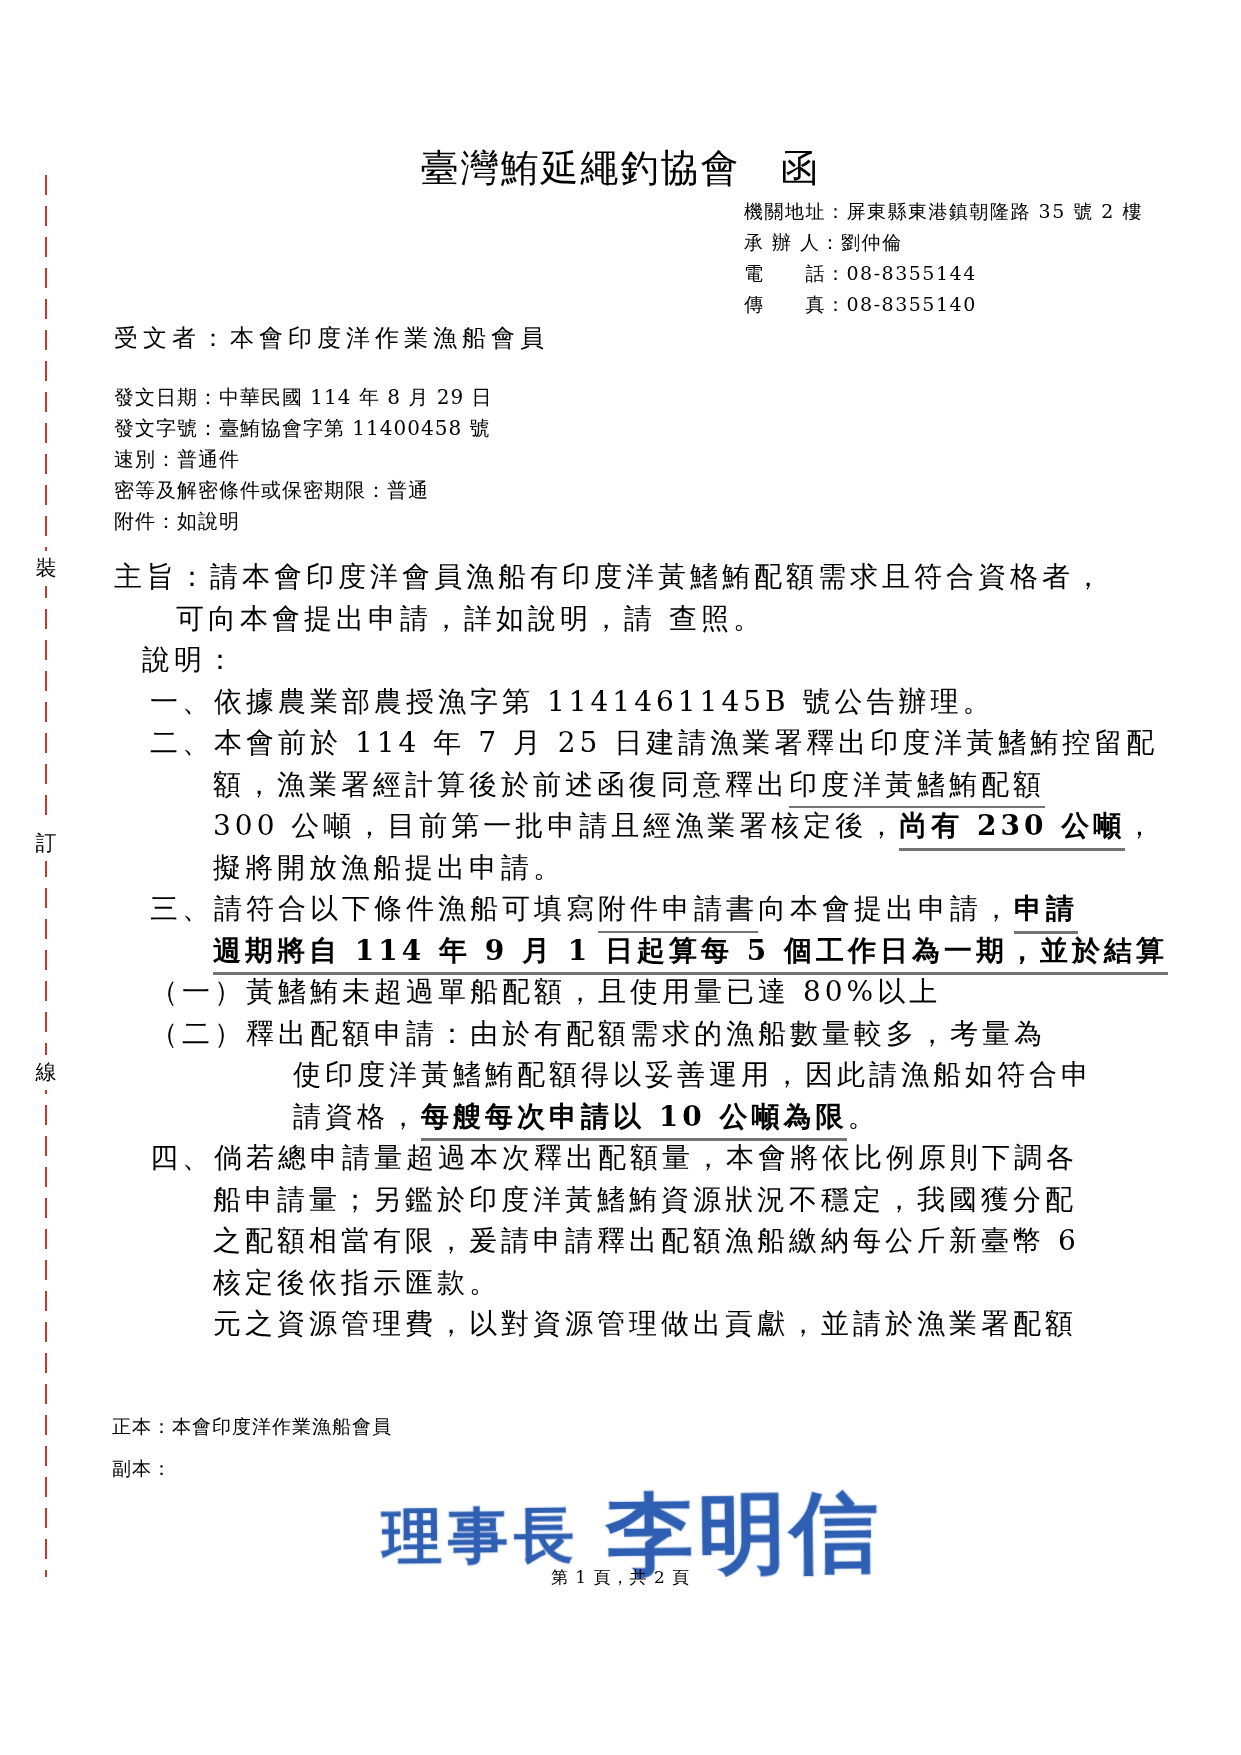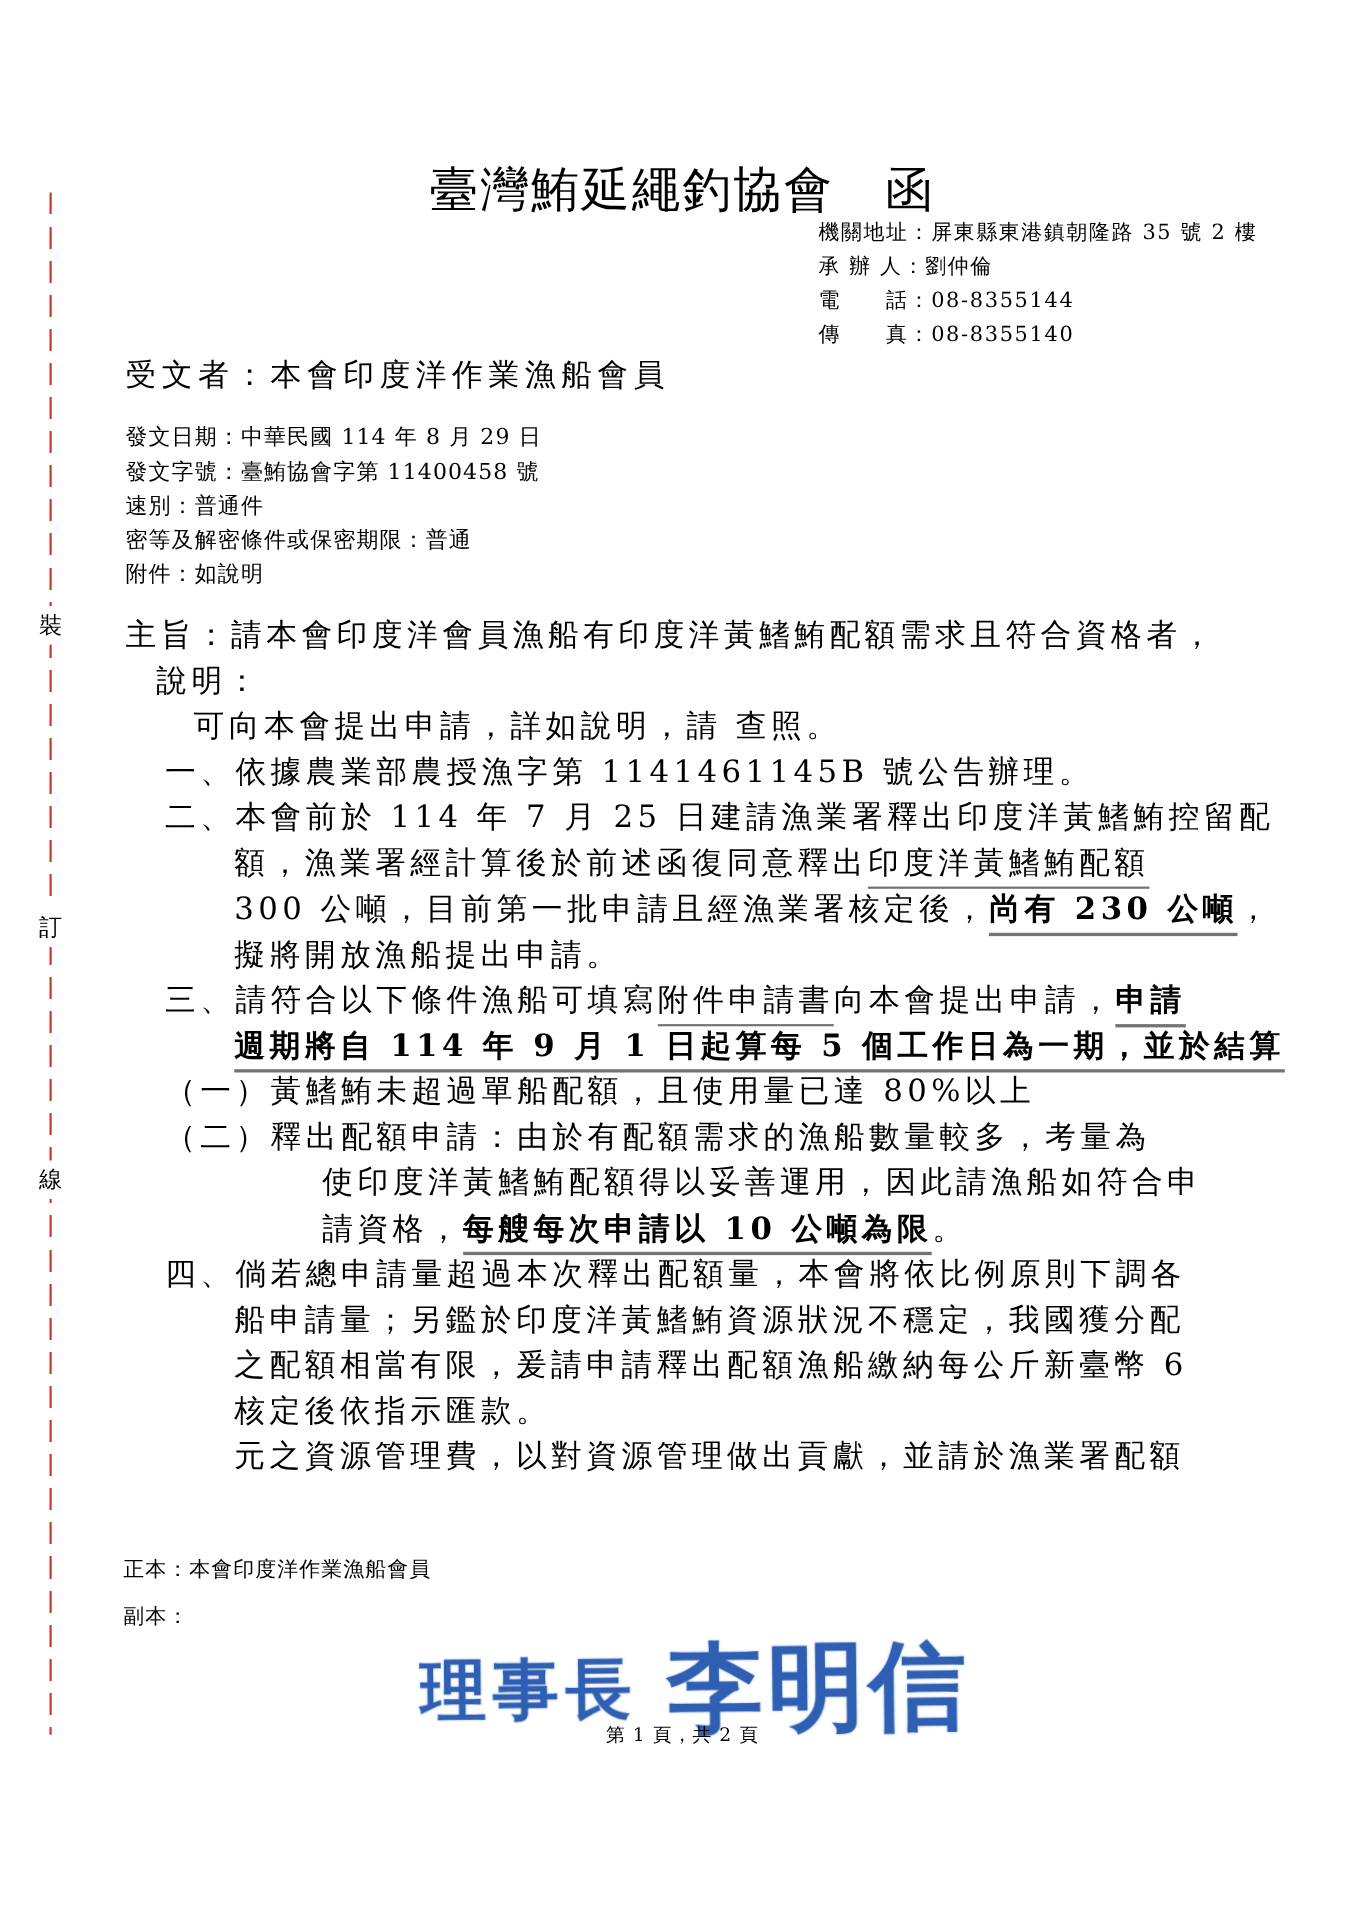--- a/index.html
+++ b/index.html
@@ -20,29 +20,29 @@
   .bind-char{
     position:absolute;left:33px;width:26px;text-align:center;
     font-size:21px;line-height:21px;background:#fff;padding:7px 0;z-index:2;
   }
   .bind-zhuang{top:551px;}
   .bind-ding{top:826px;}
   .bind-xian{top:1055px;}
 
   .doc-title{
     position:absolute;left:0;right:0;top:143px;text-align:center;
-    font-size:44px;letter-spacing:2px;white-space:pre;
+    font-size:38px;letter-spacing:2px;white-space:pre;
   }
   .agency-info{
     position:absolute;left:744px;top:196px;font-size:19px;letter-spacing:1.5px;
   }
   .agency-info .doc-line{height:31px;line-height:31px;white-space:pre;}
 
   .recipient{
-    position:absolute;left:114px;top:322px;font-size:28px;letter-spacing:5px;white-space:pre;
+    position:absolute;left:114px;top:322px;font-size:24px;letter-spacing:5px;white-space:pre;
   }
   .meta-block{
     position:absolute;left:114px;top:382px;font-size:20px;letter-spacing:1px;
   }
   .meta-block .doc-line{height:31px;line-height:31px;white-space:pre;}
 
   .doc-body{
     position:absolute;left:0;top:556px;width:1187px;font-size:28px;letter-spacing:4px;
   }
   .doc-body .doc-line{height:41.5px;line-height:41.5px;white-space:pre;}
@@ -100,22 +100,22 @@
   <div class="meta-block">
       <div class="doc-line">發文日期：中華民國 114 年 8 月 29 日</div>
       <div class="doc-line">發文字號：臺鮪協會字第 11400458 號</div>
       <div class="doc-line">速別：普通件</div>
       <div class="doc-line">密等及解密條件或保密期限：普通</div>
       <div class="doc-line">附件：如說明</div>
     </div>
 
   <div class="doc-body">
       <div class="doc-line ind-subject"><span>主旨：請本會印度洋會員漁船有印度洋黃鰭鮪配額需求且符合資格者，</span></div>
+      <div class="doc-line ind-subject-cont"><span>可向本會提出申請，詳如說明，請 查照。</span></div>
       <div class="doc-line ind-section"><span>說明：</span></div>
-      <div class="doc-line ind-subject-cont"><span>可向本會提出申請，詳如說明，請 查照。</span></div>
       <div class="doc-line ind-item"><span>一、依據農業部農授漁字第 1141461145B 號公告辦理。</span></div>
       <div class="doc-line ind-item"><span>二、本會前於 114 年 7 月 25 日建請漁業署釋出印度洋黃鰭鮪控留配</span></div>
       <div class="doc-line ind-item-cont"><span>額，漁業署經計算後於前述函復同意釋出</span><span class="u">印度洋黃鰭鮪配額</span></div>
       <div class="doc-line ind-item-cont"><span>300 公噸，目前第一批申請且經漁業署核定後，</span><span class="b u">尚有 230 公噸</span><span>，</span></div>
       <div class="doc-line ind-item-cont"><span>擬將開放漁船提出申請。</span></div>
       <div class="doc-line ind-item"><span>三、請符合以下條件漁船可填寫</span><span class="u">附件申請書</span><span>向本會提出申請，</span><span class="b u">申請</span></div>
       <div class="doc-line ind-item-cont"><span class="b u">週期將自 114 年 9 月 1 日起算每 5 個工作日為一期，並於結算</span></div>
       <div class="doc-line ind-paren"><span>（一）黃鰭鮪未超過單船配額，且使用量已達 80%以上</span></div>
       <div class="doc-line ind-paren"><span>（二）釋出配額申請：由於有配額需求的漁船數量較多，考量為</span></div>
       <div class="doc-line ind-paren-cont"><span>使印度洋黃鰭鮪配額得以妥善運用，因此請漁船如符合申</span></div>

